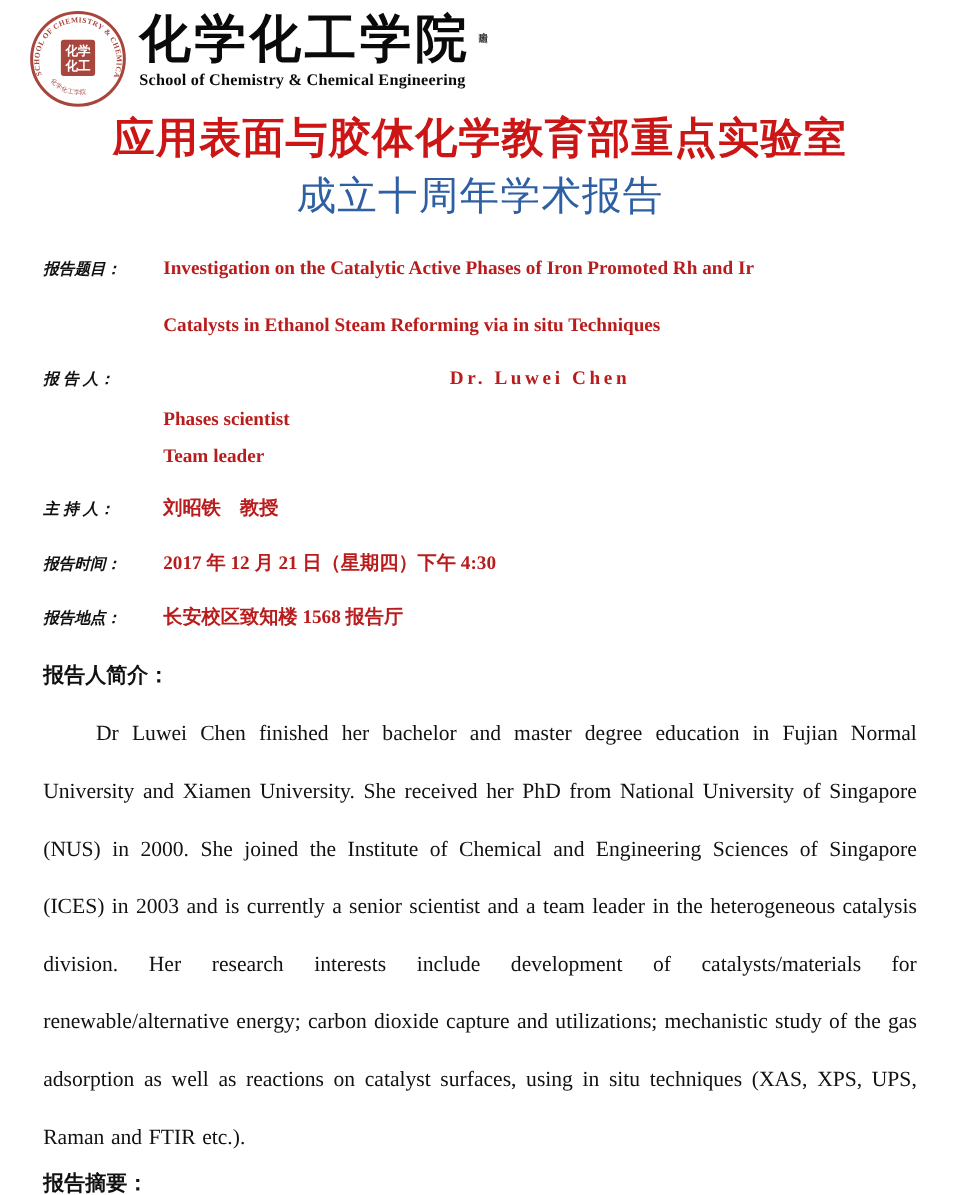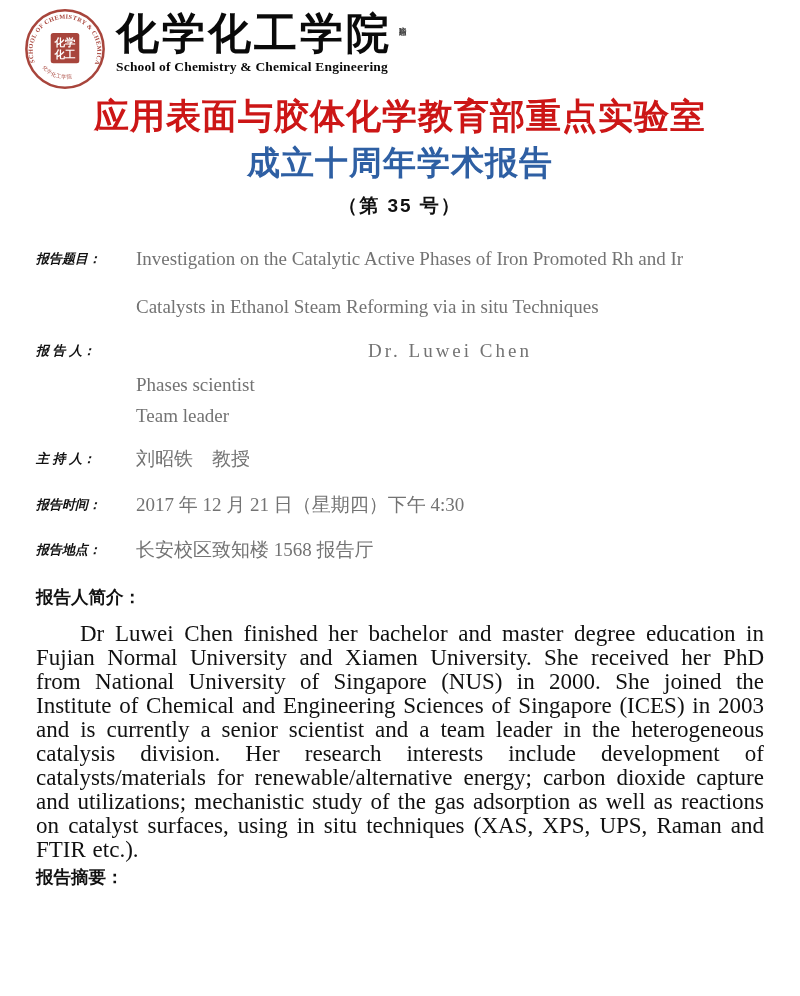--- a/index.html
+++ b/index.html
@@ -57,21 +57,21 @@
     font-family: Liberation Sans, sans-serif;
     font-weight: bold;
     font-size: 35px;
     line-height: 40px;
     letter-spacing: 1px;
     color: #cc1616;
   }
   .title-blue {
     margin-top: 8px;
     font-family: "Liberation Sans", sans-serif;
-    font-weight: bold;
+    font-weight: normal;
     font-size: 33px;
     line-height: 38px;
     letter-spacing: 1px;
     color: #2e5fa3;
   }
   .issue-no {
     margin-top: 13px;
     font-family: "Liberation Sans", sans-serif;
     font-weight: bold;
     font-size: 19px;
@@ -90,23 +90,23 @@
   .f-label {
     font-family: "Liberation Sans", sans-serif;
     font-weight: bold;
     font-size: 13px;
     white-space: nowrap;
     color: #111;
     font-style: italic;
   }
   .f-value {
     font-family: "Liberation Serif", serif;
-    font-weight: normal;
-    font-size: 19px;
-    color: #737373;
+    font-weight: bold;
+    font-size: 16px;
+    color: #b91c1c;
   }
   .row-topic .f-label, .row-topic .f-value .line { line-height: 48px; }
   .row-speaker { margin-top: 2px; }
   .row-speaker .f-label, .row-speaker .speaker-name { line-height: 36px; }
   .speaker-name { letter-spacing: 3px; text-align: center; }
   .row-speaker .line { line-height: 31px; }
   .row-host   { margin-top: 12px; }
   .row-host .f-label, .row-host .f-value { line-height: 31px; }
   .row-host .f-value { font-family: "Liberation Sans", sans-serif; }
   .row-time   { margin-top: 15px; }
@@ -118,22 +118,22 @@
     margin-top: 17px;
     font-family: "Liberation Sans", sans-serif;
     font-weight: bold;
     font-size: 17.5px;
     line-height: 31px;
     color: #111;
   }
   .bio-paragraph {
     margin-top: 9px;
     font-family: "Liberation Serif", serif;
-    font-size: 23px;
-    line-height: 24px;
+    font-size: 18px;
+    line-height: 48px;
     text-align: justify;
     text-indent: 44px;
     word-spacing: 1px;
     color: #111;
   }
   .abstract-heading { margin-top: 0px; }
 </style>
 </head>
 <body>
 
@@ -161,21 +161,20 @@
         <div class="calligraphy">化学化工学院</div>
         <div class="signature">房喻题</div>
       </div>
       <div class="subtitle">School of Chemistry &amp; Chemical Engineering</div>
     </div>
   </div>
 
   <div class="title-block">
     <div class="title-red">应用表面与胶体化学教育部重点实验室</div>
     <div class="title-blue">成立十周年学术报告</div>
-    <div class="issue-no">（第 35 号）</div>
   </div>
 
   <div class="content">
 
     <div class="field-row row-topic">
       <div class="f-label">报告题目：</div>
       <div class="f-value">
         <div class="line">Investigation on the Catalytic Active Phases of Iron Promoted Rh and Ir</div>
         <div class="line">Catalysts in Ethanol Steam Reforming via in situ Techniques</div>
       </div>

